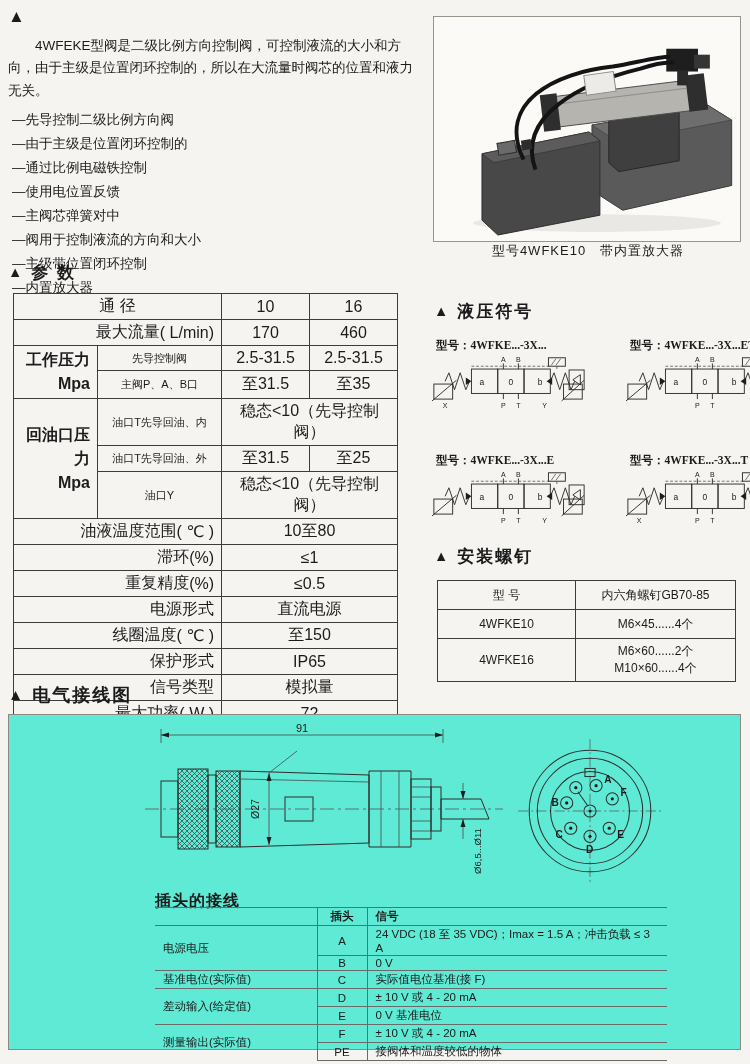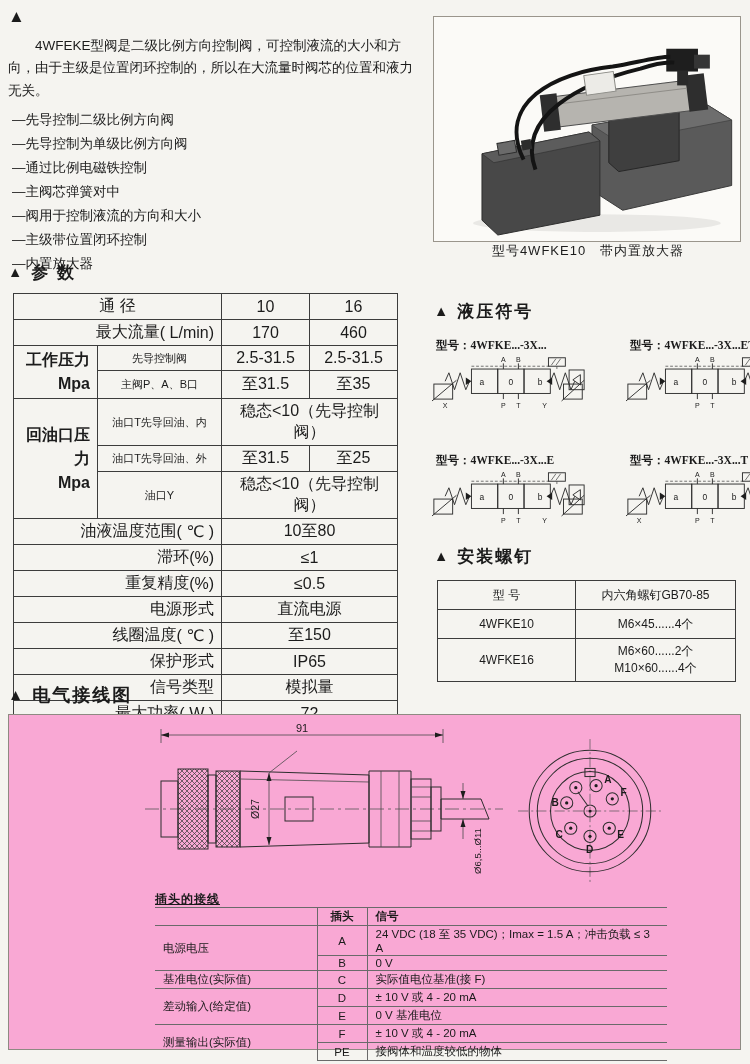--- a/index.html
+++ b/index.html
@@ -30,22 +30,22 @@
   
   .stable{width:298px;table-layout:fixed;}
   .stable td{border:1px solid #3c3c3c;font-size:12px;text-align:center;vertical-align:middle;
              padding:4px 6px;box-sizing:border-box;}
   
   .sym-grid{display:grid;grid-template-columns:156px 156px;grid-row-gap:14px;grid-column-gap:2px;gap:38px;}
   .sym-label{font-family:"Liberation Serif","DejaVu Serif",serif;font-weight:bold;font-size:11.5px;
              margin:0 0 2px 4px;white-space:nowrap;}
   .vsym{display:block;}
   
-  .wire-box{width:733px;height:336px;border:1px solid #8e8a82;box-sizing:border-box;background:#f9a8d4;}
-  .pins-title{font-weight:bold;font-size:12px;letter-spacing:1px;text-decoration:underline;}
+  .wire-box{width:733px;height:336px;border:1px solid #8e8a82;box-sizing:border-box;background:#5eead4;}
+  .pins-title{font-weight:bold;font-size:16px;letter-spacing:1px;text-decoration:underline;}
   .pin-table{width:512px;table-layout:fixed;font-size:11.5px;}
   .pin-table td,.pin-table th{border-top:1px solid #6a6a6a;padding:1px 8px;height:15px;
        font-weight:normal;text-align:left;vertical-align:middle;box-sizing:border-box;}
   .pin-table tr:last-child td{border-bottom:1px solid #6a6a6a;}
   .pin-table .pin-col{border-left:1px solid #6a6a6a;border-right:1px solid #6a6a6a;text-align:center;}
   .pin-table th{font-weight:bold;}
   svg .ln{stroke:#2d2d2d;stroke-width:1;fill:none;}
   svg .thin{stroke:#4a4a4a;stroke-width:0.8;fill:none;}
   svg .fillb{fill:#1d1d1d;stroke:none;}
   svg text{font-family:"Liberation Sans","DejaVu Sans",sans-serif;fill:#1b1b1b;}
@@ -55,22 +55,23 @@
 
 <div class="page">
 
   <div class="abs" style="left:8px;top:8px;width:420px;">
     <div class="sec-head h-main">
       <span class="tri">▲</span>
     </div>
     <div class="intro-p">4WFEKE型阀是二级比例方向控制阀，可控制液流的大小和方向，由于主级是位置闭环控制的，所以在大流量时阀芯的位置和液力无关。</div>
     <ul class="bullets">
       <li>—先导控制二级比例方向阀</li>
-      <li>—先导控制为单级比例方向阀</li>
+      <li>—由于主级是位置闭环控制的</li>
       <li>—通过比例电磁铁控制</li>
+      <li>—使用电位置反馈</li>
       <li>—主阀芯弹簧对中</li>
       <li>—阀用于控制液流的方向和大小</li>
       <li>—主级带位置闭环控制</li>
       <li>—内置放大器</li>
     </ul>
   </div>
 
   <div class="abs" style="left:433px;top:16px;width:310px;">
     <div class="photo-frame">
       <svg width="298" height="216" viewBox="0 0 300 218">

